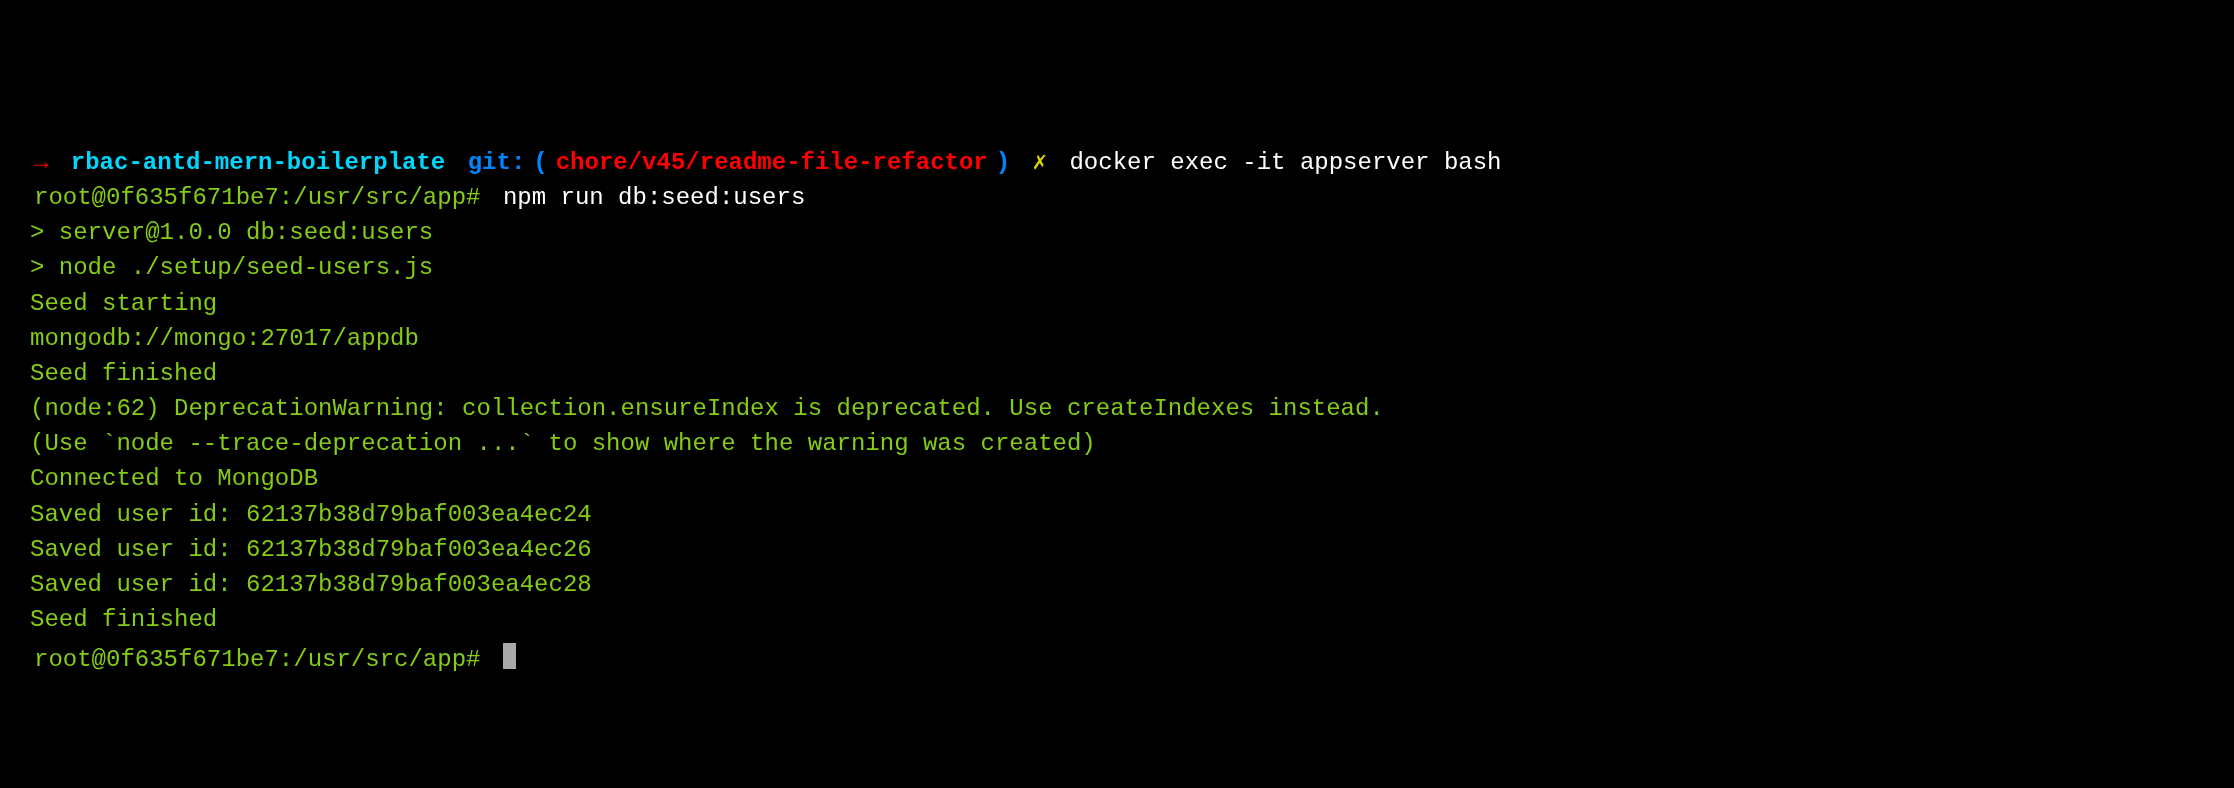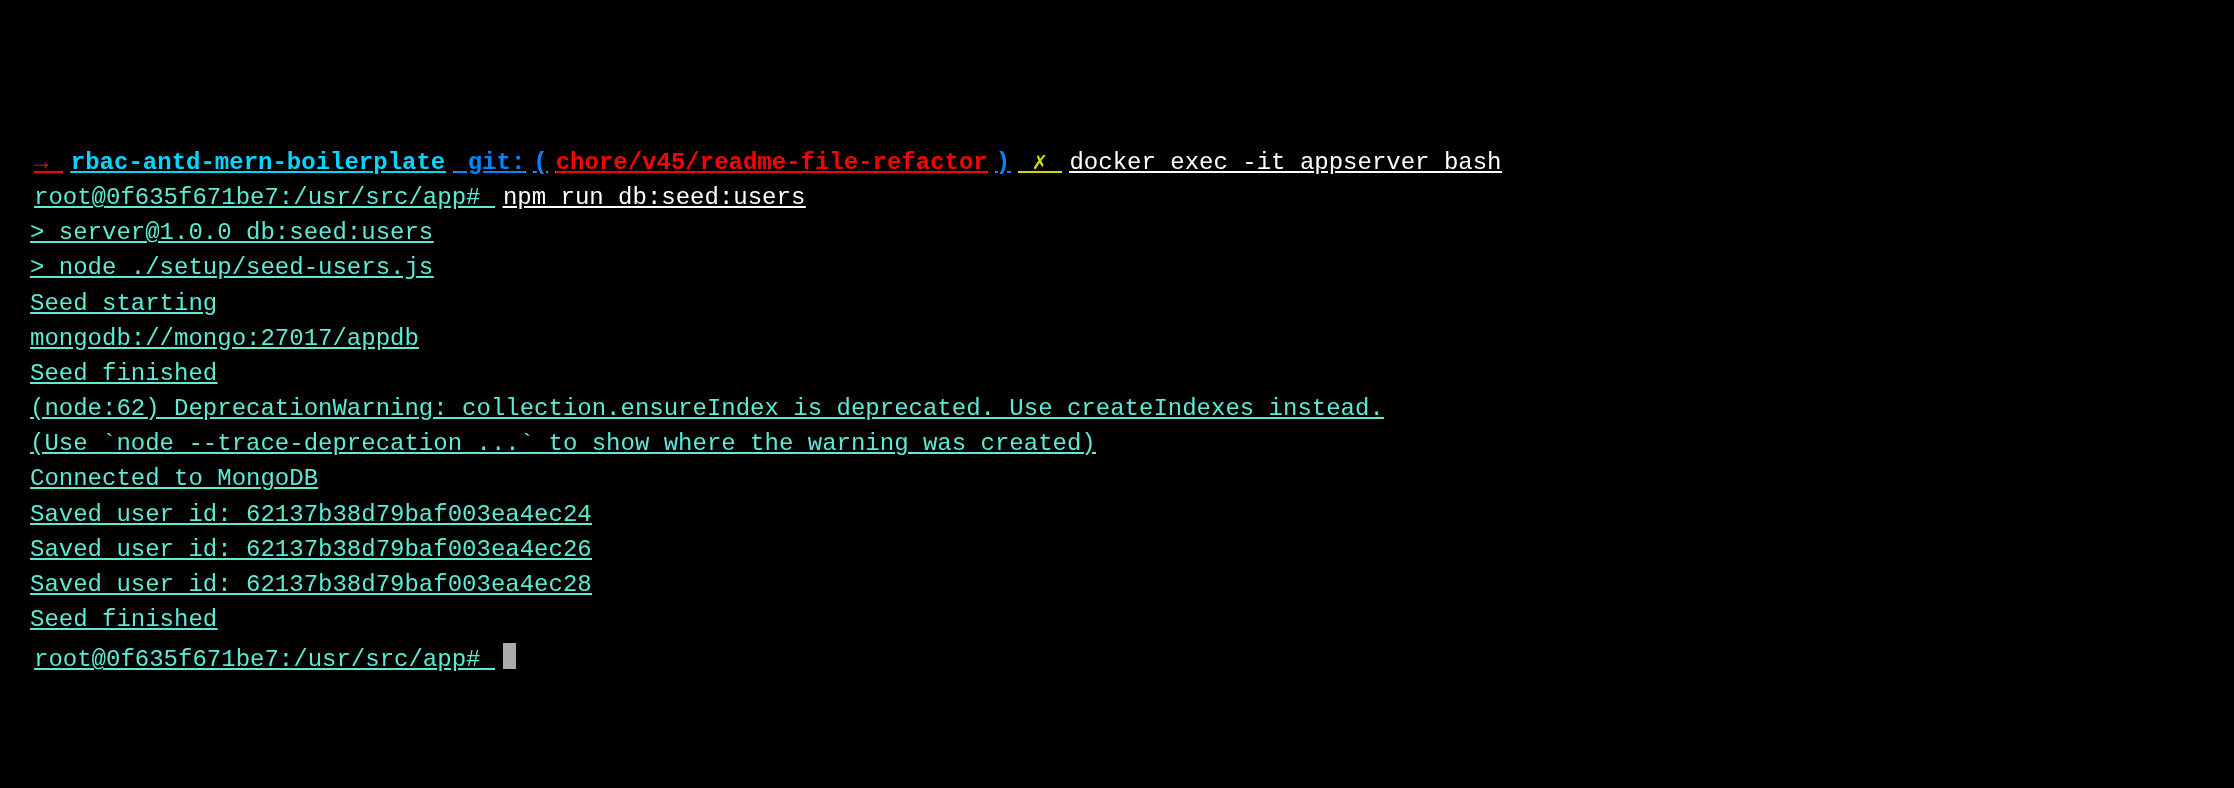--- a/index.html
+++ b/index.html
@@ -1,19 +1,18 @@
 <!DOCTYPE html>
 <html><head>
   <meta charset="utf-8">
   <style>
     * {
       margin: 4px;
       padding: 0;
       box-sizing: border-box;
-      text-decoration: underline;
     }
     body {
       background-color: #000000;
       font-family: 'Consolas', 'Monaco', 'Courier New', monospace;
       font-size: 24px;
       line-height: 1.3;
       color: #ffffff;
       padding: 10px 14px;
       white-space: pre;
       overflow-x: auto;
@@ -41,21 +40,21 @@
       font-weight: bold;
     }
     .x-mark {
       color: #d7d700;
       font-weight: bold;
     }
     .cmd {
       color: #ffffff;
     }
     .output {
-      color: #5eead4;
+      color: #84cc16;
     }
     .cursor {
       display: inline-block;
       width: 13px;
       height: 26px;
       background-color: #aaaaaa;
       vertical-align: text-bottom;
     }
     .line {
       display: block;

